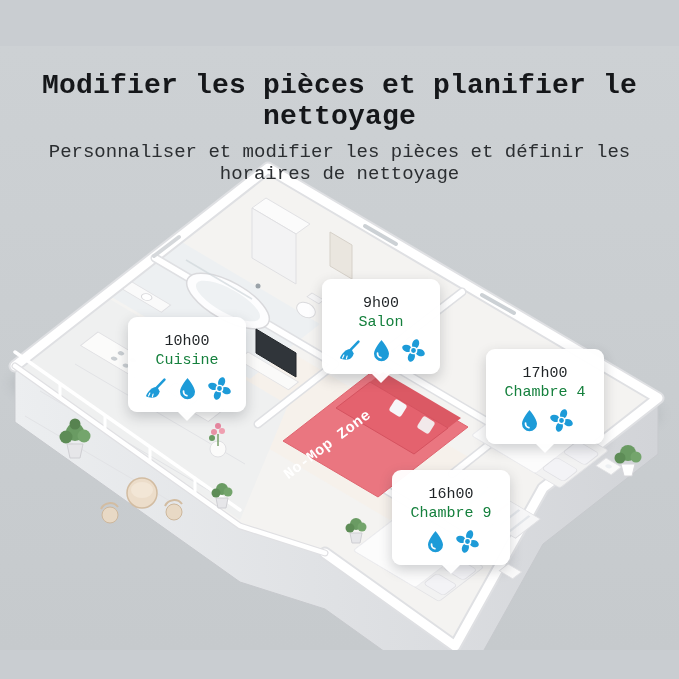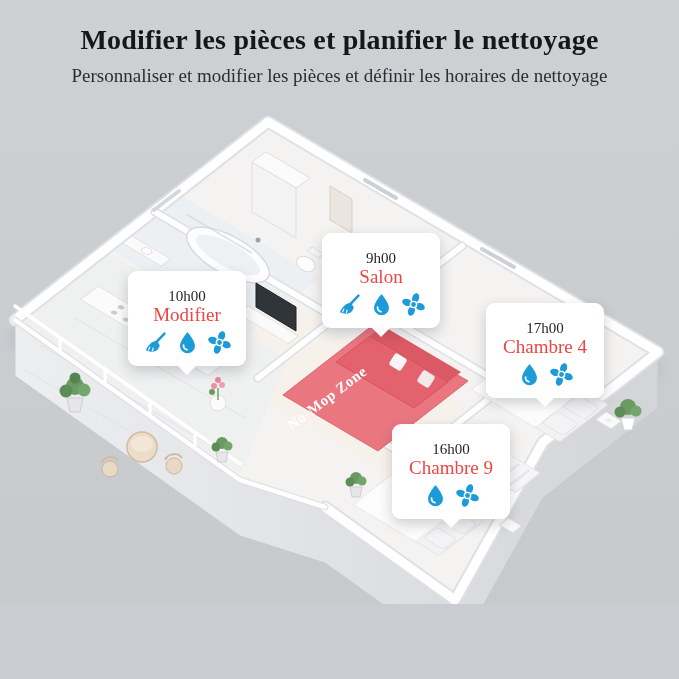--- a/index.html
+++ b/index.html
@@ -1,29 +1,29 @@
 <!DOCTYPE html>
 <html><head>
 <meta charset="utf-8">
 <style>
   html,body{margin:0;padding:0;background:#c9cdd1;}
   .stage{position:relative;width:679px;height:604px;overflow:hidden;
-         font-family:Liberation Serif, serif;
-         background:linear-gradient(180deg,#cdd1d4 0%,#c6cacd 100%);}
+         font-family:Liberation Mono, monospace;
+         background:linear-gradient(180deg,#cdd1d4 0%,#c6cacd 100%);margin-top:46px;}
   .header{position:absolute;top:24px;left:0;width:100%;text-align:center;z-index:5;}
   .title{font-size:28px;font-weight:600;color:#15171a;letter-spacing:.2px;}
   .subtitle{margin-top:9px;font-size:19px;color:#2b2e31;}
   .floorplan-svg{position:absolute;left:0;top:0;z-index:1;}
   .card{position:absolute;z-index:10;background:rgba(255,255,255,.97);
         border-radius:9px;padding:16px 13px 11px;text-align:center;min-width:92px;
         box-shadow:0 5px 13px rgba(40,45,55,.22);}
   .card::after{content:"";position:absolute;left:50%;bottom:-9px;margin-left:-9px;
         border:9px solid transparent;border-top-color:rgba(255,255,255,.97);border-bottom:none;}
   .card .time{font-size:15px;line-height:18px;color:#1f2326;}
-  .card .room{font-size:19px;line-height:19px;color:#ef4444;margin-bottom:6px;}
+  .card .room{font-size:15px;line-height:19px;color:#15803d;margin-bottom:6px;}
   .icon-row{display:flex;gap:7px;justify-content:center;align-items:center;}
   .icon{width:25px;height:25px;color:#1d9bd8;display:inline-block;}
   .icon svg{width:100%;height:100%;display:block;}
   .defs-holder{position:absolute;width:0;height:0;overflow:hidden;}
 </style>
 </head>
 <body>
 
 <svg class="defs-holder" aria-hidden="true">
   <defs>
@@ -233,21 +233,21 @@
       <path d="M218,400 L218,388" stroke="#7aa06b" stroke-width="1.5"></path>
       <circle cx="212" cy="392" r="3" fill="#6a9b63"></circle>
       <circle cx="214" cy="386" r="3" fill="#e891a5"></circle>
         <circle cx="222" cy="385" r="3" fill="#ef9fb0"></circle>
       <circle cx="218" cy="380" r="3" fill="#e887a0"></circle>
     </g>
   </svg>
 
   <div class="card" style="left:128px;top:271px;text-align:center;">
     <div class="time">10h00</div>
-    <div class="room">Modifier</div>
+    <div class="room">Cuisine</div>
     <div class="icon-row">
         <span class="icon">
           <svg viewBox="0 0 24 24">
             <use href="#broom-icon" xlink:href="#broom-icon"></use>
           </svg>
         </span>
         <span class="icon">
           <svg viewBox="0 0 24 24">
             <use href="#water-drop-icon" xlink:href="#water-drop-icon"></use>
           </svg>

